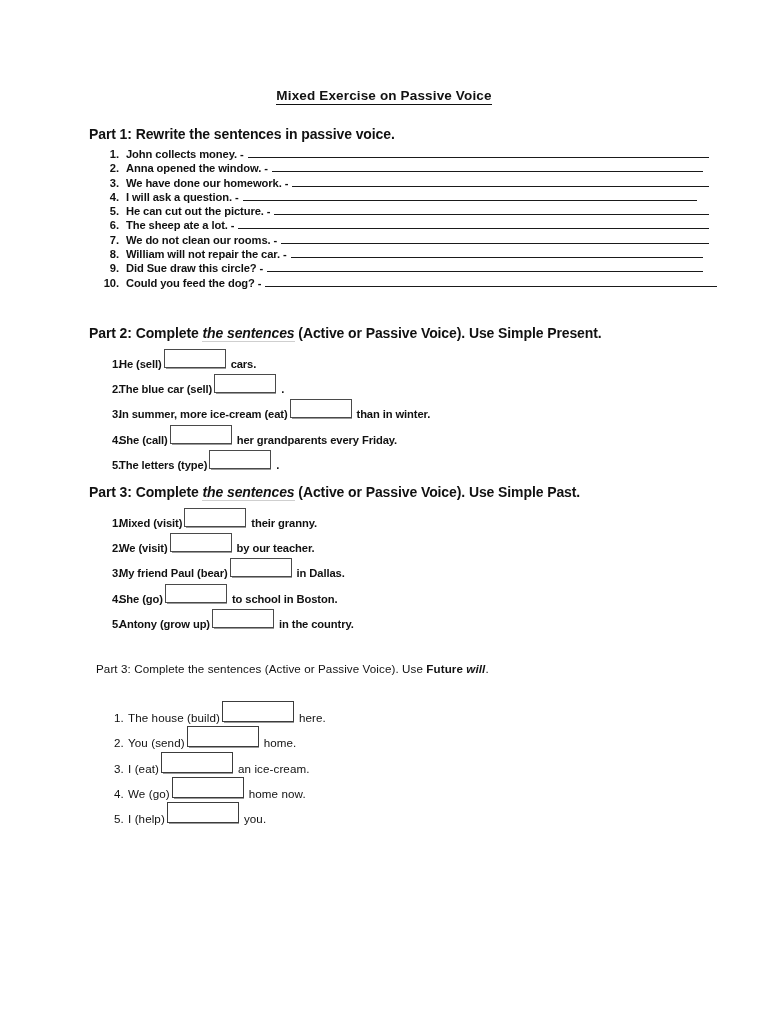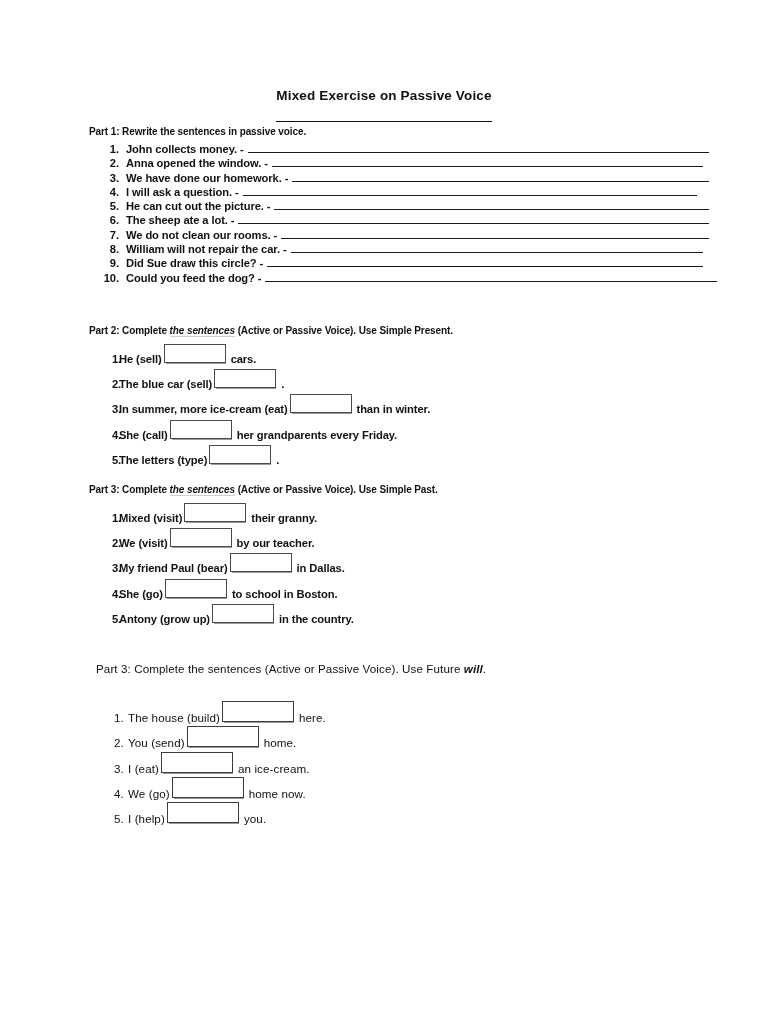--- a/index.html
+++ b/index.html
@@ -30,31 +30,31 @@
     top: 88px;
     left: 0;
     width: 768px;
     text-align: center;
     font-size: 13.5px;
     font-weight: bold;
     letter-spacing: 0.15px;
   }
   .doc-title span.t {
     border-bottom: 1.3px solid #111;
-    padding-bottom: 18px;
+    padding-bottom: 1px;
   }
 
   
   .sec {
     position: absolute;
     left: 89px;
     width: 620px;
   }
   .sec-head {
-    font-size: 10px;
+    font-size: 14px;
     font-weight: bold;
     font-stretch: condensed;
     letter-spacing: -0.1px;
     white-space: nowrap;
   }
   .sec-head .u {
     border-bottom: 1px solid #cfcfcf;
     font-style: italic;
   }
 
@@ -149,21 +149,21 @@
   .p4 {
     top: 662px;
     left: 96px;
   }
   .p4 .sec-head {
     font-weight: normal;
     font-stretch: normal;
     font-size: 11.6px;
     letter-spacing: 0.1px;
   }
-  .p4 .sec-head b { font-weight: normal; }
+  .p4 .sec-head b { font-weight: bold; }
   .p4 .sec-head i { font-weight: bold; font-style: italic; text-align: right; }
   .p4 ol.boxes { margin-top: 26px; }
   .p4 ol.boxes > li {
     height: 25.3px;
     font-size: 11.6px;
     font-weight: normal;
     font-stretch: normal;
     letter-spacing: 0.1px;
   }
   .p4 .num {

